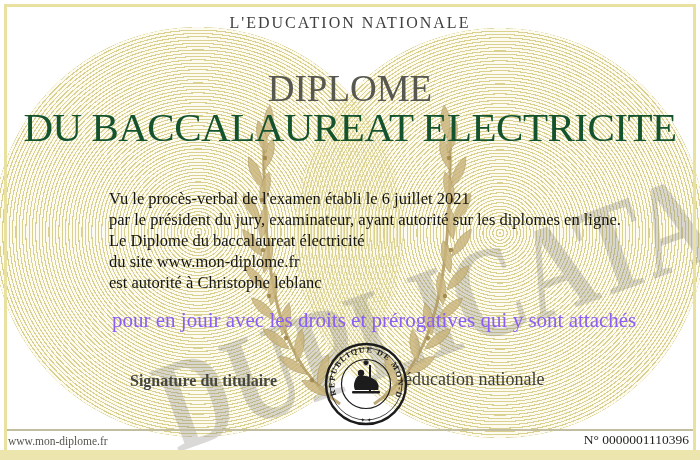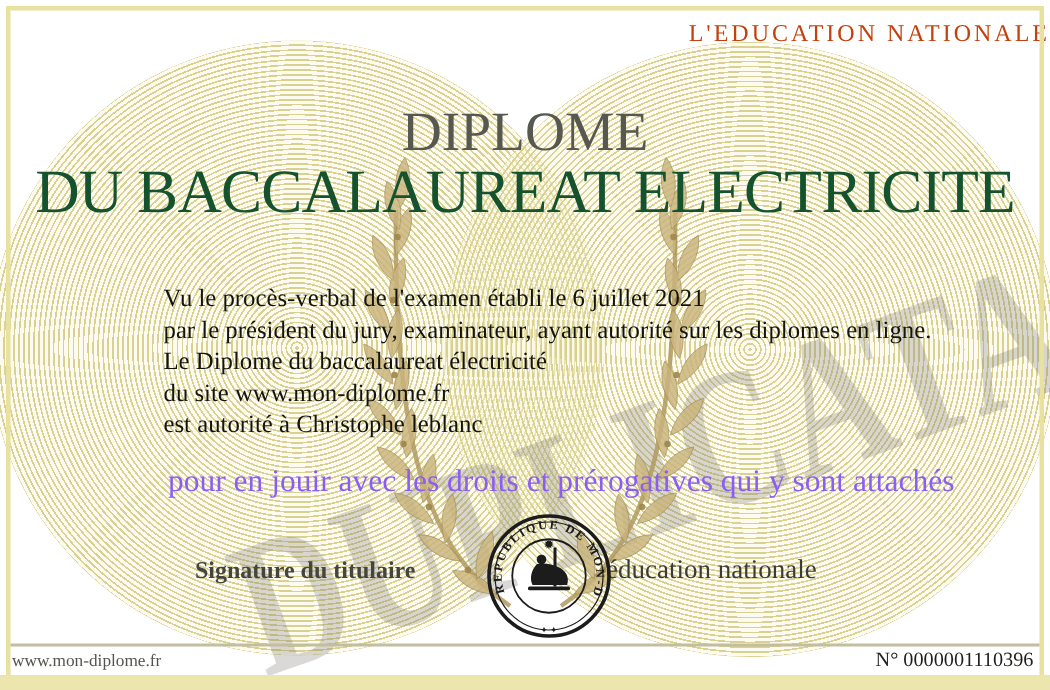--- a/index.html
+++ b/index.html
@@ -25,22 +25,22 @@
     transform:rotate(-20deg) scale(0.75,1);transform-origin:left top;
     line-height:1;user-select:none;
   }
 
   
   .frame{position:absolute;left:4px;top:4px;right:4px;bottom:10px;
     border:3px solid #e8e1a0;border-bottom:none;pointer-events:none;}
   .bottom-band{position:absolute;left:0;right:0;bottom:0;height:10px;background:#ece5ad;}
 
   
-  .header-line{position:absolute;left:0;right:0;top:14px;text-align:right;
-    font-size:16px;letter-spacing:2px;color:#c2410c;}
+  .header-line{position:absolute;left:0;right:0;top:14px;text-align:center;
+    font-size:16px;letter-spacing:2px;color:#404040;}
   .title1{position:absolute;left:0;right:0;top:70px;text-align:center;
     font-size:37px;color:#57584f;line-height:1;}
   .title2{position:absolute;left:0;right:0;top:107px;text-align:center;
     font-size:41px;color:#14532d;line-height:1;white-space:nowrap;letter-spacing:-0.5px;}
   .body-block{position:absolute;left:62px;top:188px;font-size:16.5px;color:#14140f;line-height:21px;padding-left:47px;}
   .rights-line{position:absolute;left:112px;top:308px;font-size:21px;color:#8b5cf6;}
   .signature-label{position:absolute;left:130px;top:372px;width:150px;text-align:left;
     font-size:16px;color:#45453f;font-weight:bold;}
   .authority-label{position:absolute;left:404px;top:369px;font-size:18px;color:#3c3c36;}
 

